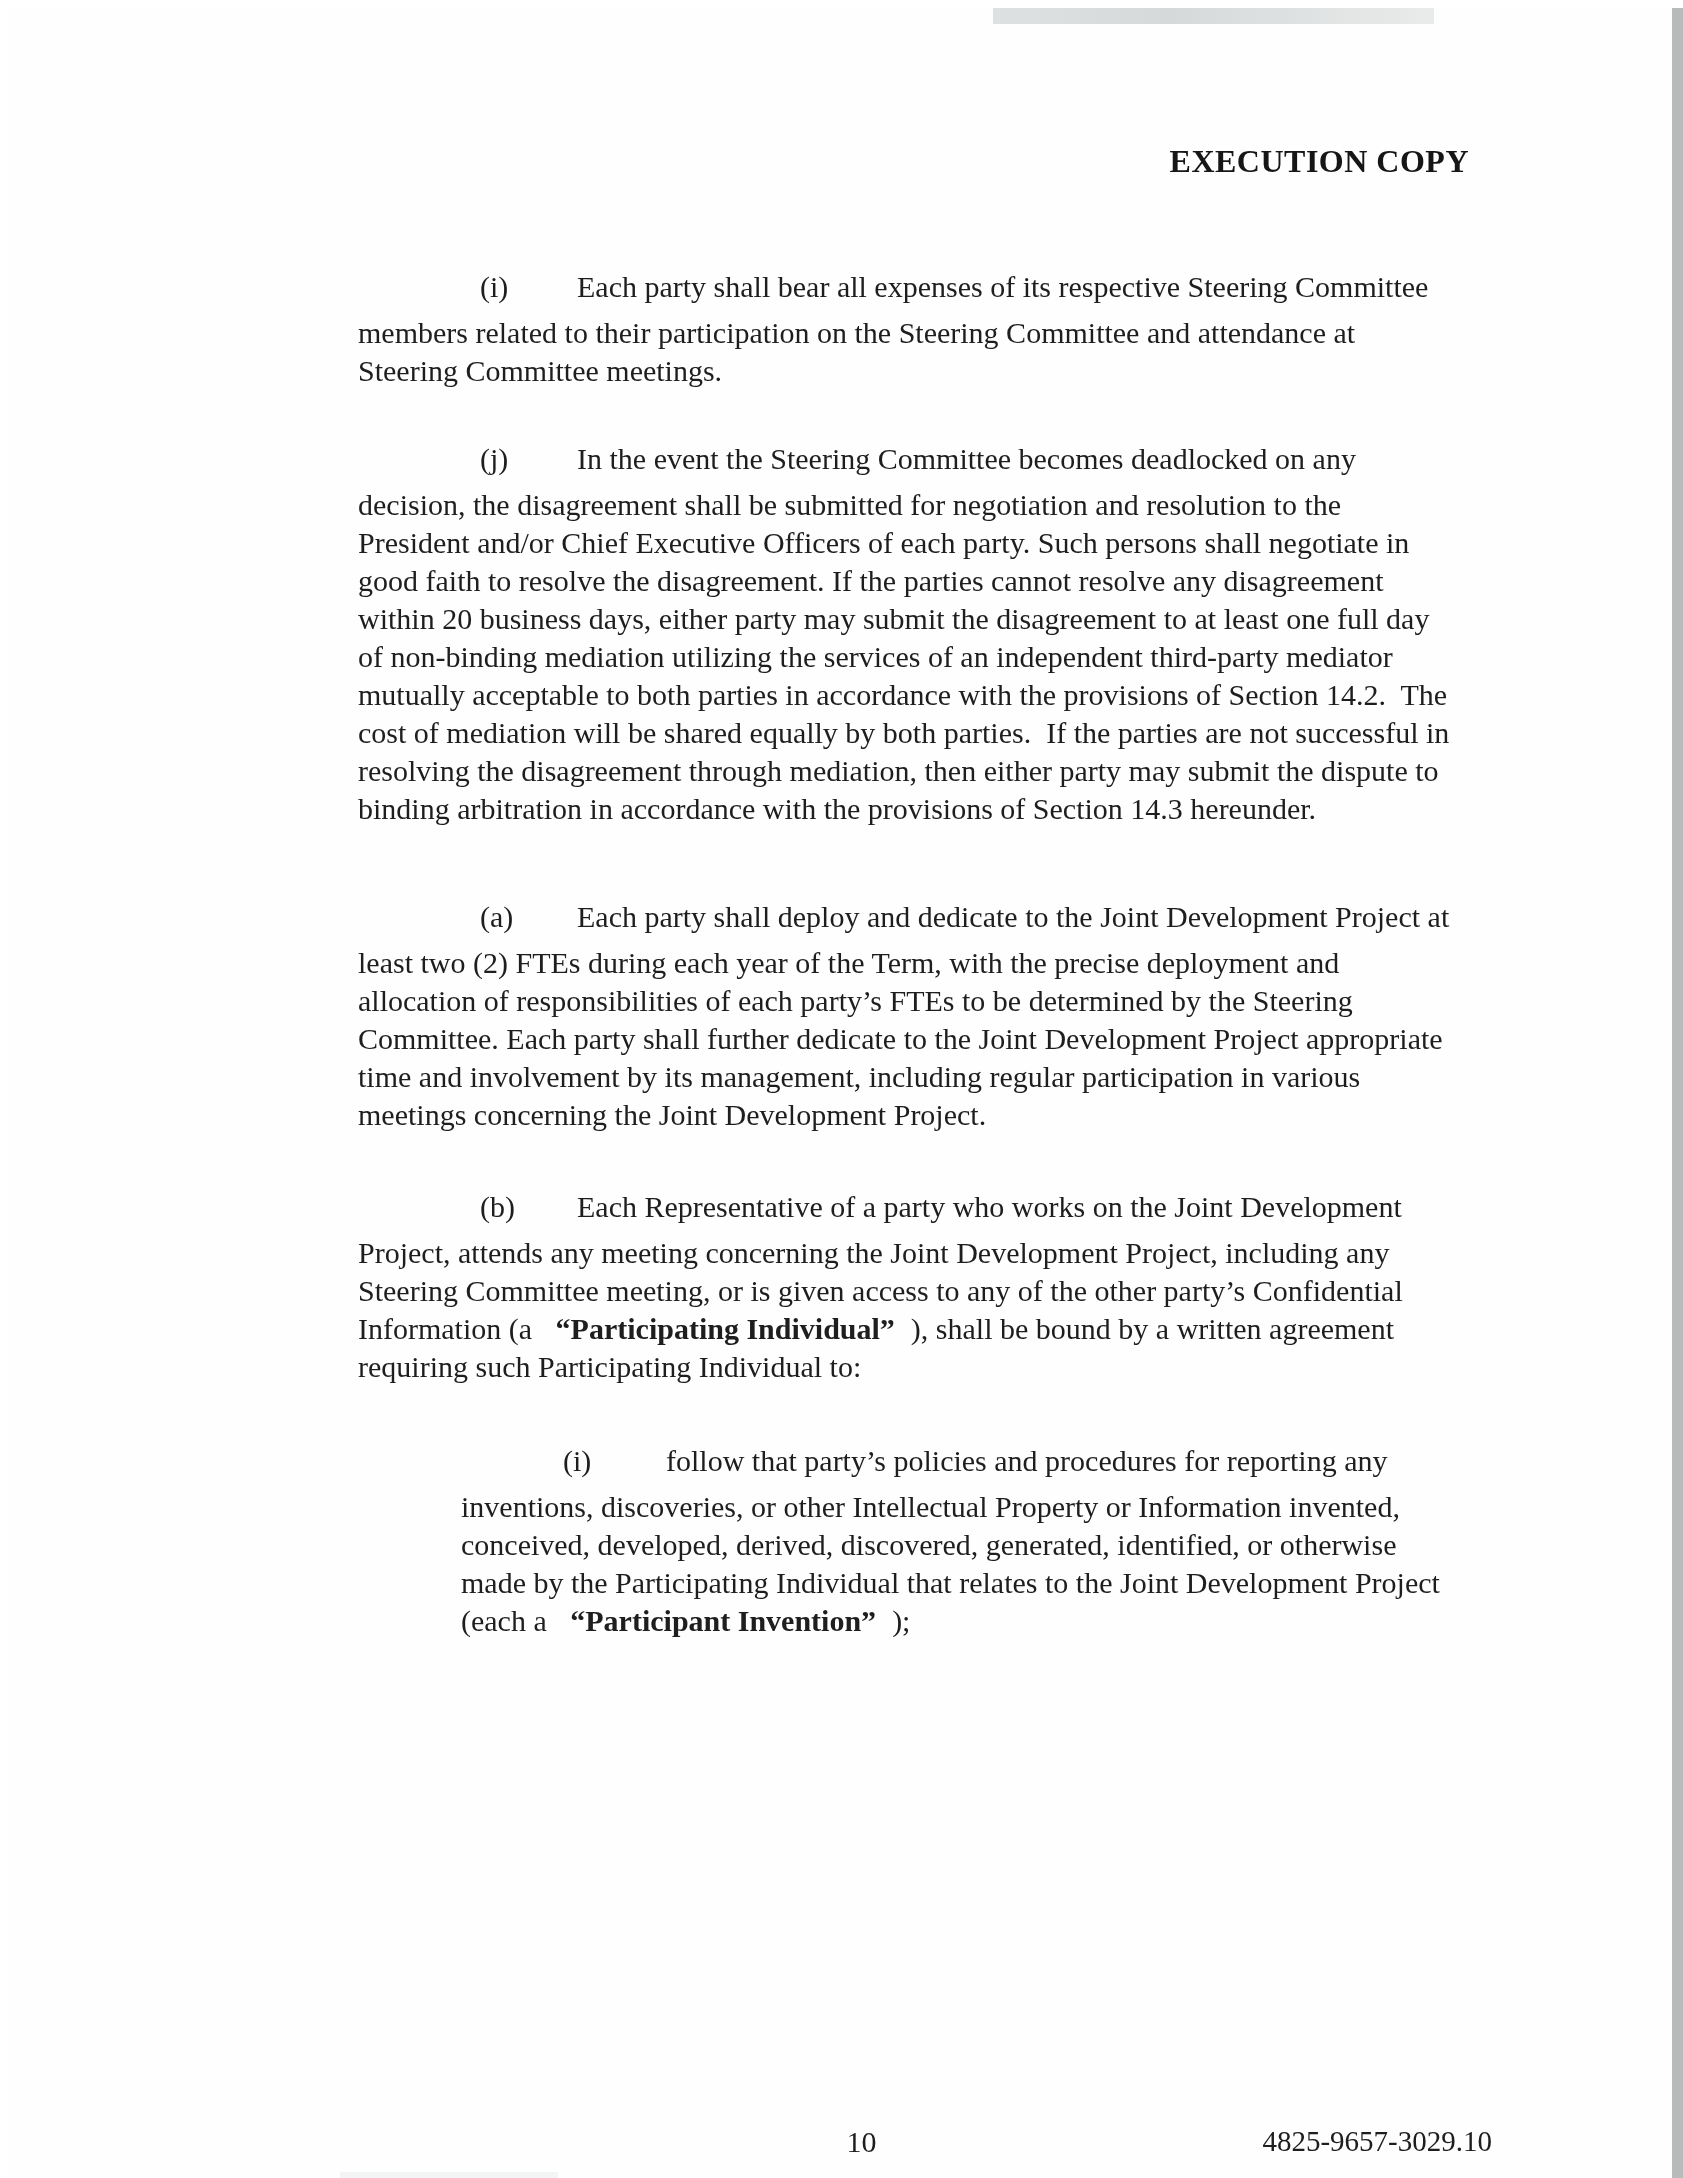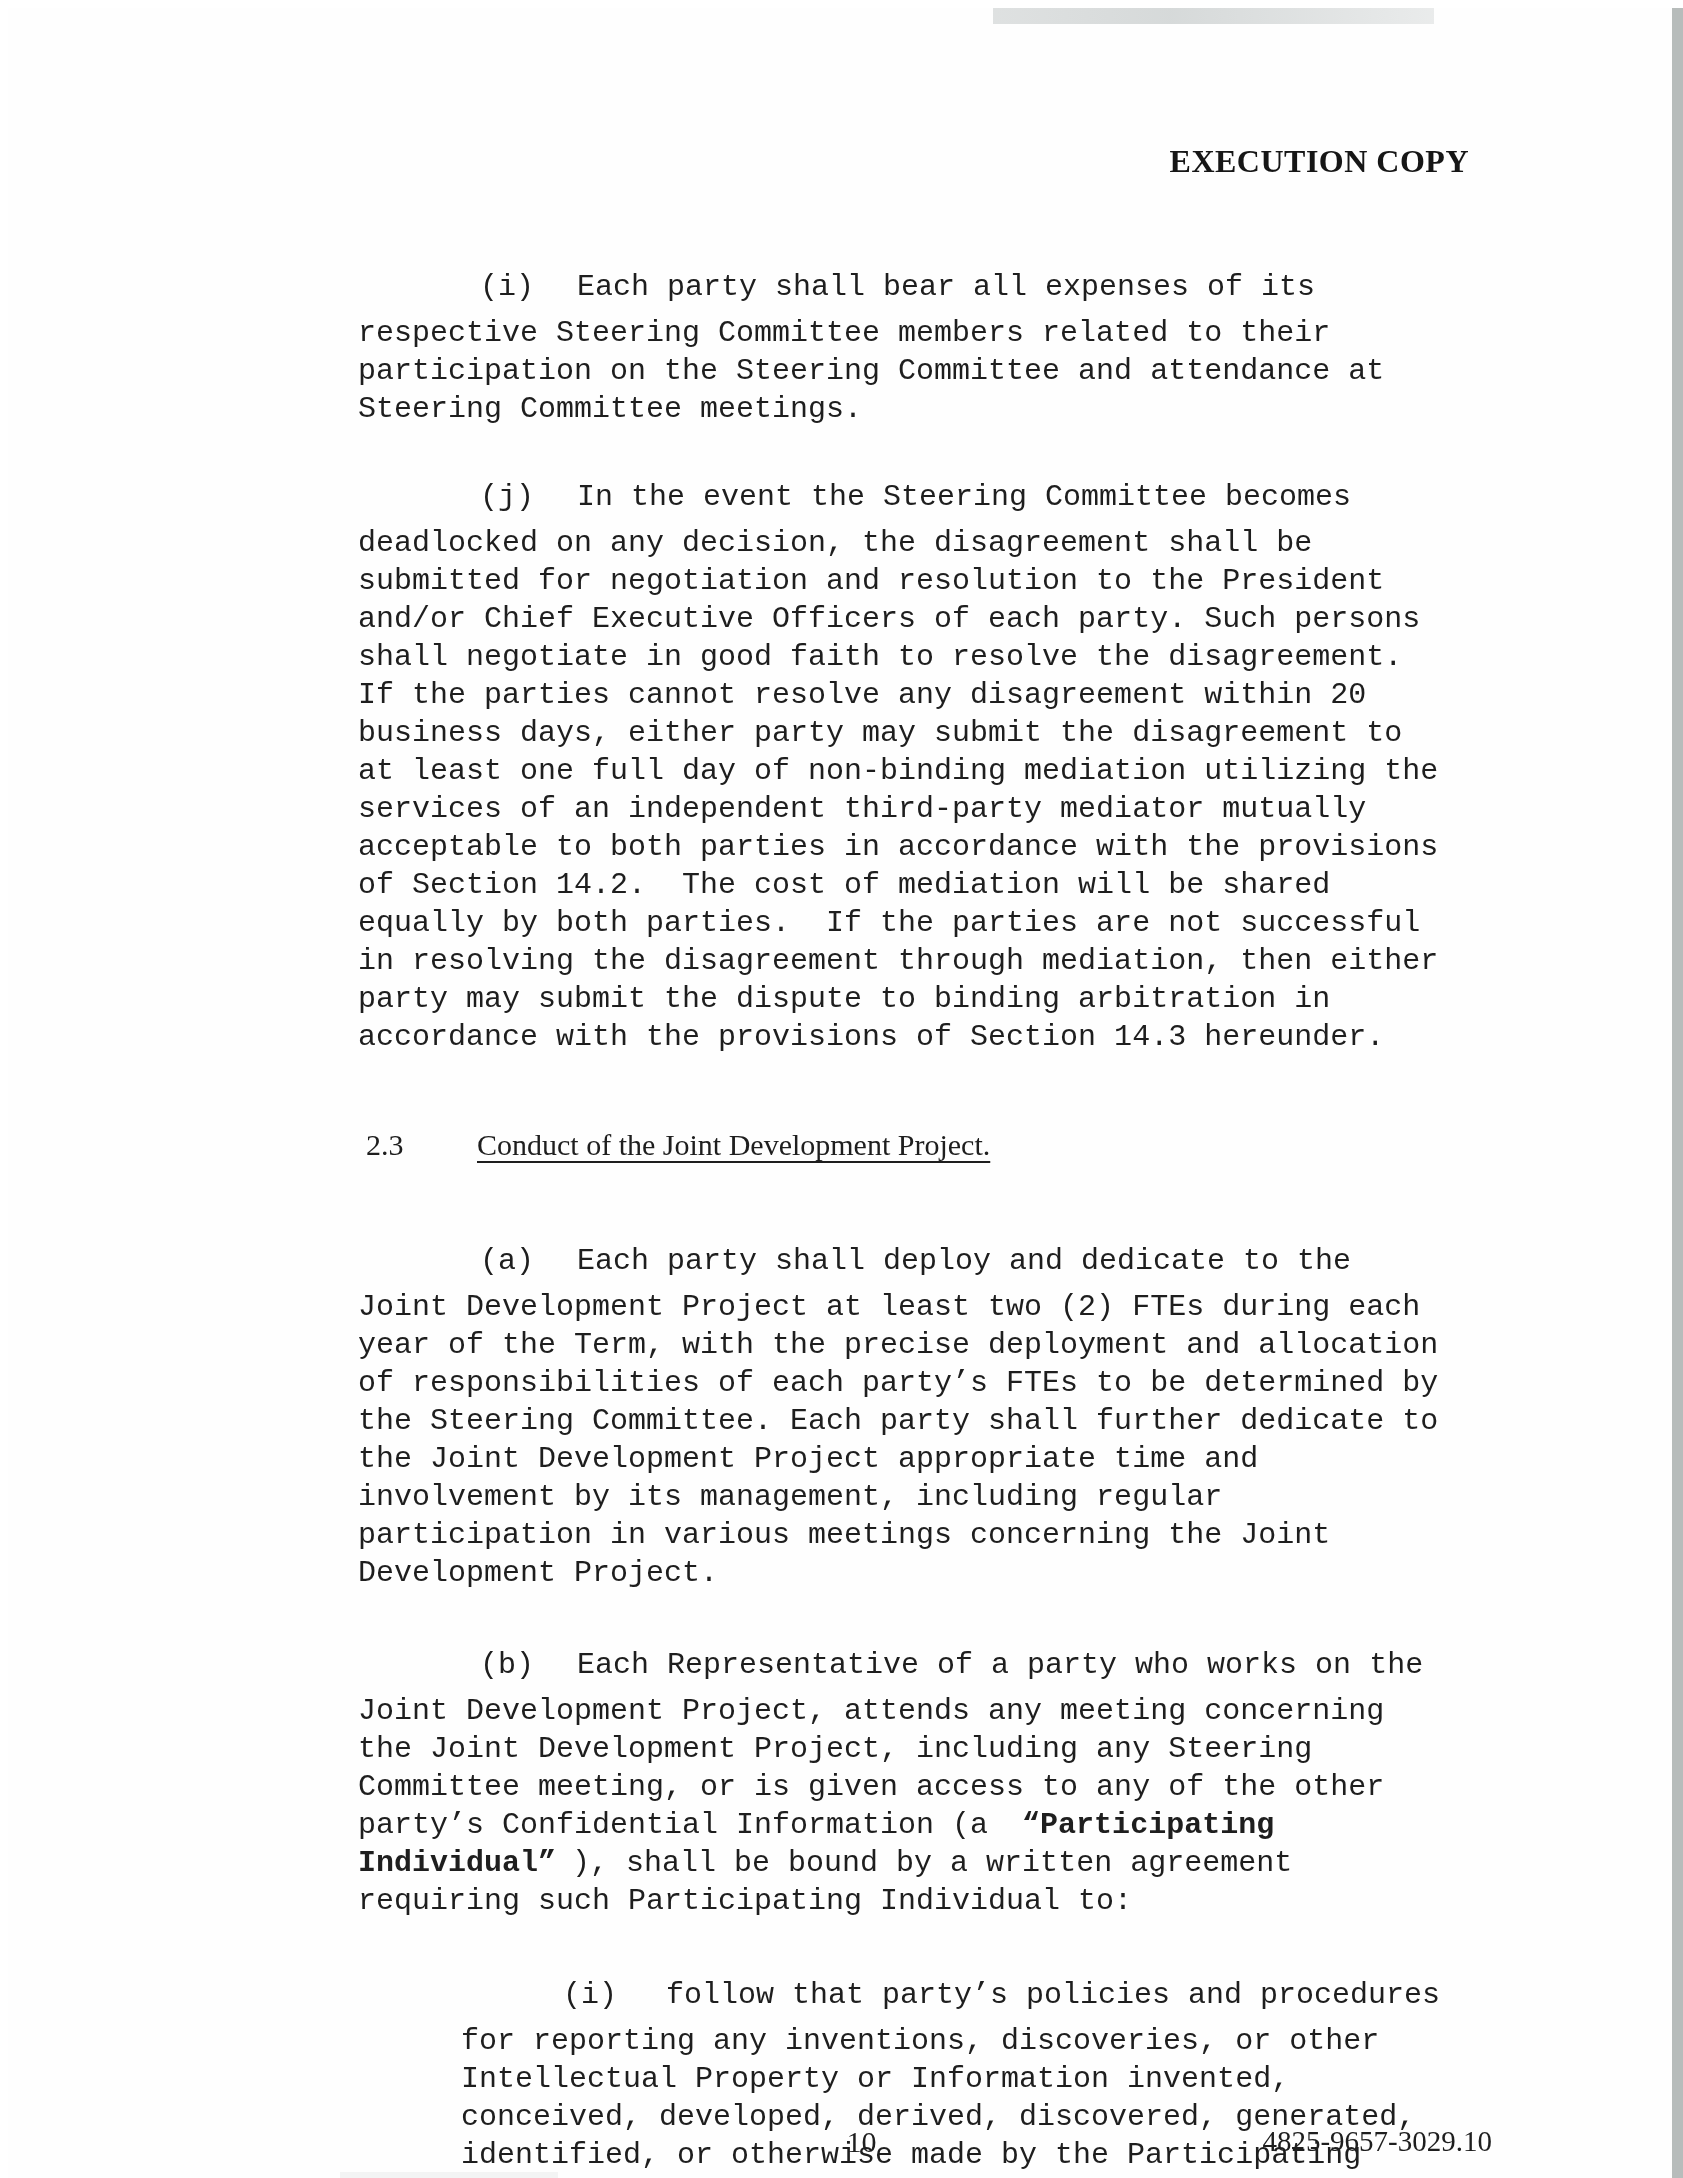--- a/index.html
+++ b/index.html
@@ -48,21 +48,21 @@
     color: #161616;
   }
   .doc-body {
     position: absolute;
     top: 236px;
     left: 334px;
     width: 1129px;
     font-size: 30px;
     line-height: 38px;
   }
-  .para { white-space: pre-wrap; font-family: Liberation Mono, monospace; }
+  .para { white-space: pre-wrap; }
   .para .plabel {
     display: inline-block;
     text-indent: 0;
     white-space: pre;
   }
   .main-para { text-indent: 114px; }
   .main-para .plabel { width: 97px; }
   .sub-para { margin-left: 103px; text-indent: 94px; }
   .sub-para .plabel { width: 103px; }
   .bold { font-weight: bold; }
@@ -112,21 +112,20 @@
   <div class="artifact-bottom-smudge"></div>
 
   <div class="doc-header"><span>EXECUTION COPY</span></div>
 
   <div class="doc-body">
 
     <p class="para main-para"><span class="plabel">(i)</span><span class="ptext">Each party shall bear all expenses of its respective Steering Committee members related to their participation on the Steering Committee and attendance at Steering Committee meetings.</span></p>
 
     <p class="para main-para mt26"><span class="plabel">(j)</span><span class="ptext">In the event the Steering Committee becomes deadlocked on any decision, the disagreement shall be submitted for negotiation and resolution to the President and/or Chief Executive Officers of each party. Such persons shall negotiate in good faith to resolve the disagreement. If the parties cannot resolve any disagreement within 20 business days, either party may submit the disagreement to at least one full day of non-binding mediation utilizing the services of an independent third-party mediator mutually acceptable to both parties in accordance with the provisions of Section 14.2.  The cost of mediation will be shared equally by both parties.  If the parties are not successful in resolving the disagreement through mediation, then either party may submit the dispute to binding arbitration in accordance with the provisions of Section 14.3 hereunder.</span></p>
 
-    <p class="section-heading mt46"><span class="snum">2.3</span><span class="stitle">Conduct of the Joint Development Project.</span></p>
 
     <p class="para main-para mt46"><span class="plabel">(a)</span><span class="ptext">Each party shall deploy and dedicate to the Joint Development Project at least two (2) FTEs during each year of the Term, with the precise deployment and allocation of responsibilities of each party’s FTEs to be determined by the Steering Committee. Each party shall further dedicate to the Joint Development Project appropriate time and involvement by its management, including regular participation in various meetings concerning the Joint Development Project.</span></p>
 
     <p class="para main-para mt30"><span class="plabel">(b)</span><span class="ptext">Each Representative of a party who works on the Joint Development Project, attends any meeting concerning the Joint Development Project, including any Steering Committee meeting, or is given access to any of the other party’s Confidential Information (a </span><span class="ptext bold">“Participating Individual”</span><span class="ptext">), shall be bound by a written agreement requiring such Participating Individual to:</span></p>
 
     <p class="para sub-para mt32"><span class="plabel">(i)</span><span class="ptext">follow that party’s policies and procedures for reporting any inventions, discoveries, or other Intellectual Property or Information invented, conceived, developed, derived, discovered, generated, identified, or otherwise made by the Participating Individual that relates to the Joint Development Project (each a </span><span class="ptext bold">“Participant Invention”</span><span class="ptext">);</span></p>
 
 
 
 

